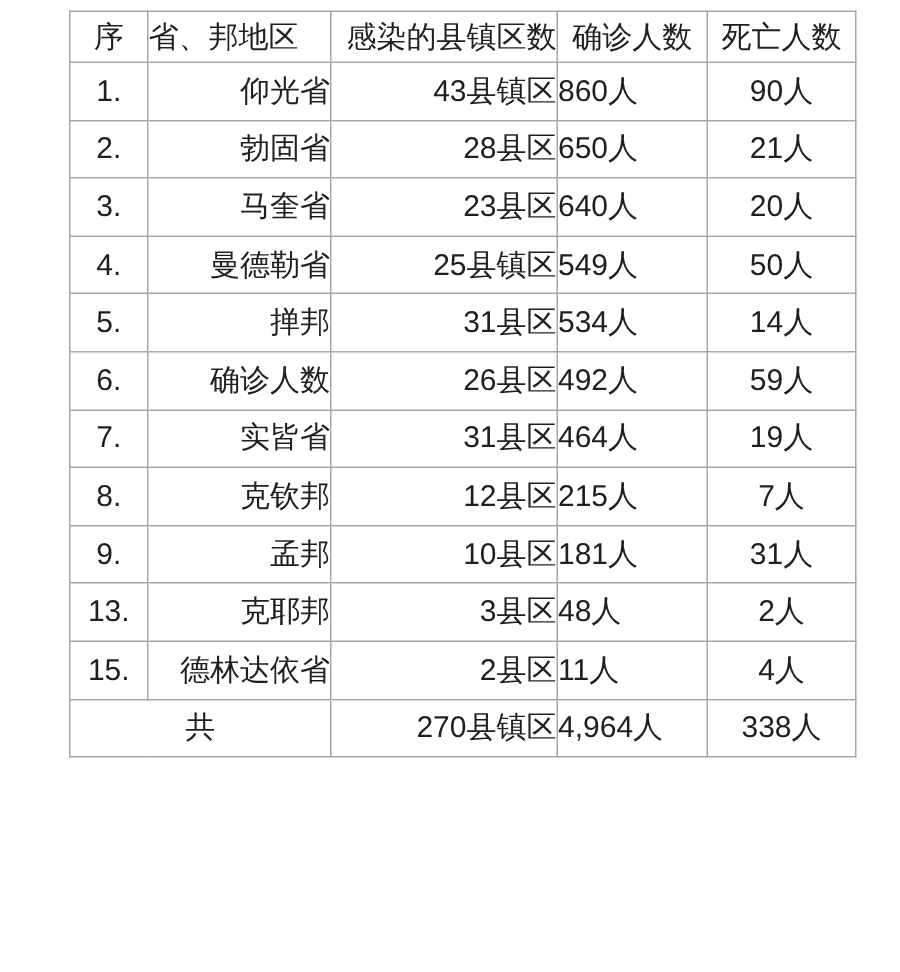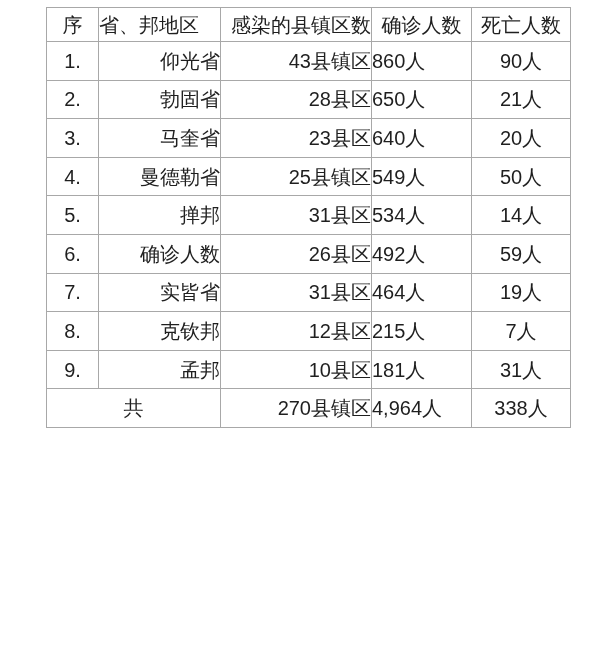--- a/index.html
+++ b/index.html
@@ -129,20 +129,34 @@
         <td class="col-death">7人</td>
       </tr>
       <tr>
         <td class="col-seq seq-num">9.</td>
         <td class="col-region">孟邦</td>
         <td class="col-town">10县区</td>
         <td class="col-conf">181人</td>
         <td class="col-death">31人</td>
       </tr>
       <tr>
+        <td class="col-seq seq-num">13.</td>
+        <td class="col-region">克耶邦</td>
+        <td class="col-town">3县区</td>
+        <td class="col-conf">48人</td>
+        <td class="col-death">2人</td>
+      </tr>
+      <tr>
+        <td class="col-seq seq-num">15.</td>
+        <td class="col-region">德林达依省</td>
+        <td class="col-town">2县区</td>
+        <td class="col-conf">11人</td>
+        <td class="col-death">4人</td>
+      </tr>
+      <tr>
         <td class="total-label-cell" colspan="2">共</td>
         <td class="col-town">270县镇区</td>
         <td class="col-conf">4,964人</td>
         <td class="col-death">338人</td>
       </tr>
     </tbody>
   </table>
 </div>
 
 </body></html>

